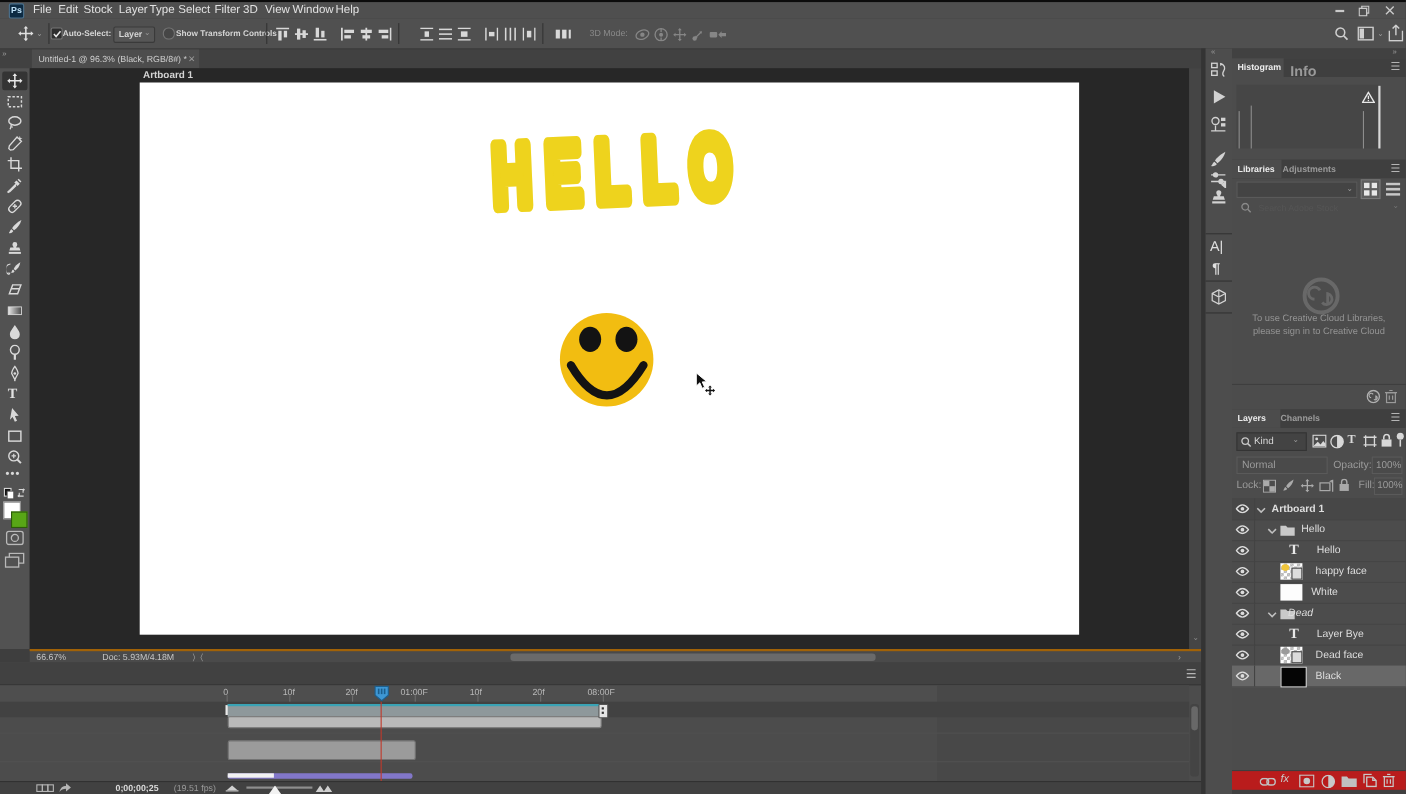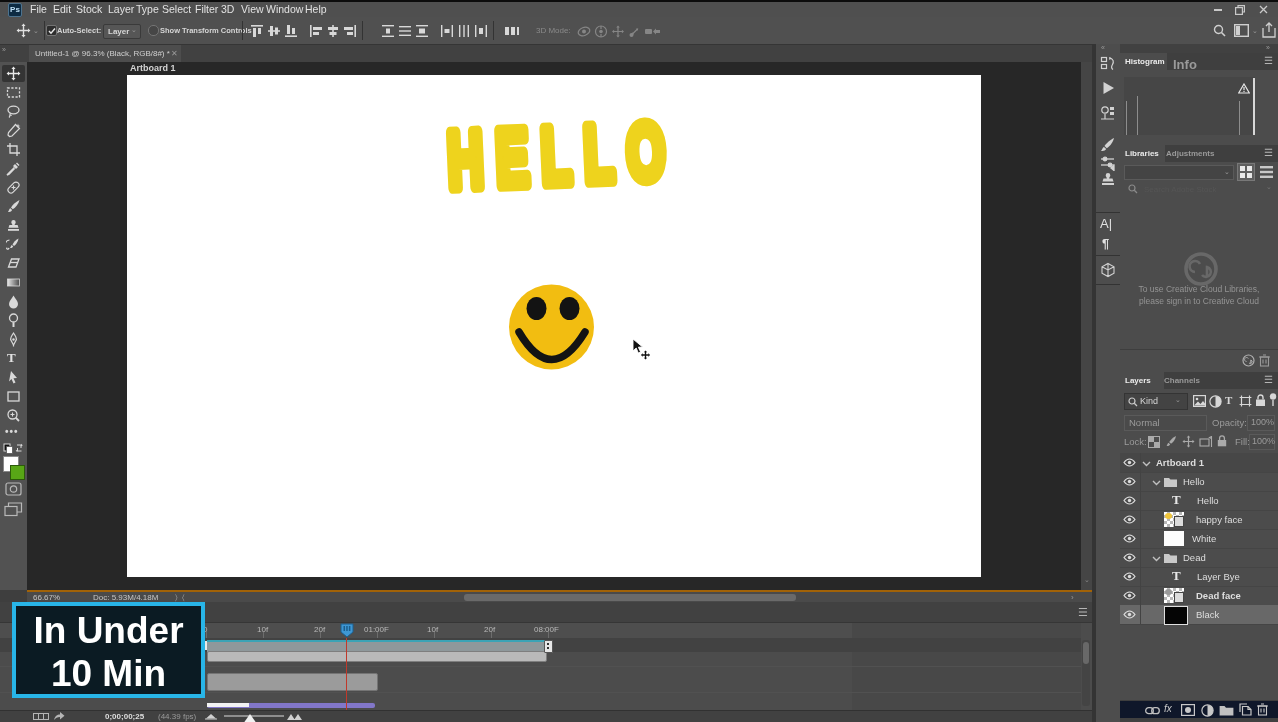--- a/index.html
+++ b/index.html
@@ -406,36 +406,33 @@
   </div>
 
   <div class="ab" style="left:0;top:108px;width:1092px;height:12px;background:#414141;border-top:1px solid #313131;"></div>
   <div class="ab" style="left:33px;top:111px;width:4px;height:5px;border:1px solid #b5b5b5;"></div>
   <div class="ab" style="left:38px;top:111px;width:4px;height:5px;border:1px solid #b5b5b5;"></div>
   <div class="ab" style="left:43px;top:111px;width:4px;height:5px;border:1px solid #b5b5b5;"></div>
   <svg class="ab" style="left:53px;top:109px;" width="12" height="10" viewBox="0 0 12 10">
       <path d="M1 9 C2 5 4 3.5 7 3.5 V1 L11.5 4.8 L7 8.5 V6 C4.5 6 2.5 7 1 9 Z" fill="#b5b5b5"></path>
     </svg>
   <div class="txt" style="left:105px;top:110px;color:#dedede;font-size:8px;font-weight:bold;">0;00;00;25</div>
-  <div class="txt" style="left:158px;top:110px;color:#9a9a9a;font-size:8px;">(44.39 fps)</div>
+  <div class="txt" style="left:158px;top:110px;color:#9a9a9a;font-size:8px;">(19.51 fps)</div>
   <svg class="ab" style="left:205px;top:111px;" width="12" height="7" viewBox="0 0 12 7">
       <path d="M1 5.5 L6 1 L11 5.5 Z" fill="#cfcfcf"></path>
       <rect x="0" y="5.5" width="12" height="1" fill="#cfcfcf"></rect>
     </svg>
   <div class="ab" style="left:224px;top:113px;width:60px;height:2px;background:#8e8e8e;"></div>
   <svg class="ab" style="left:243px;top:112px;" width="14" height="9" viewBox="0 0 14 9">
       <path d="M7 0 L13 8.5 L1 8.5 Z" fill="#f2f2f2"></path>
     </svg>
   <svg class="ab" style="left:286px;top:111px;" width="18" height="8" viewBox="0 0 18 8">
       <path d="M5 1 L9 7 L1 7 Z M12 1 L16 7 L8 7 Z" fill="#cfcfcf"></path>
     </svg>
 
-  <div class="ab" style="left:12px;top:0px;width:193px;height:96px;background:#0b1b23;border:4px solid #28b5e8;box-sizing:border-box;">
-    <div style="text-align:center;color:#ffffff;font-size:37px;font-weight:bold;line-height:43px;padding-top:3px;letter-spacing:0px;">In Under<br>10 Min</div>
-  </div>
 </div>
 
 <div class="ab" style="left:1092px;top:44px;width:4px;height:678px;background:#343434;"></div>
 
 <div class="ab" id="iconstrip" style="left:1096px;top:44px;width:24px;height:678px;background:#4d4d4d;">
   <div class="txt" style="left:5px;top:0px;color:#9a9a9a;font-size:7px;">«</div>
 
   <svg class="ab" style="left:4px;top:12px;" width="16" height="16" viewBox="0 0 16 16">
     <g fill="none" stroke="#d2d2d2" stroke-width="1.2">
       <rect x="1.5" y="1.5" width="5" height="4"></rect>
@@ -726,55 +723,55 @@
           <svg style="position:absolute;left:3px;top:5px;" width="13" height="9">
             <use href="#eye"></use>
           </svg>
         </div>
       <svg style="position:absolute;left:32px;top:7px;" width="9" height="7">
           <use href="#chevdown"></use>
         </svg>
       <svg style="position:absolute;left:43px;top:3px;" width="15" height="13" viewBox="0 0 15 13">
           <path d="M1 3 V12 H14 V4.5 H7.5 L6 3 Z" fill="#c9c9c9"></path>
         </svg>
-      <div class="lname" style="left:63px;">Dead</div>
+      <div class="lname" style="left:51px;font-style:italic;">Dead</div>
     </div>
     <div class="row" style="top:114px;">
       <div class="eyecell">
           <svg style="position:absolute;left:3px;top:5px;" width="13" height="9">
             <use href="#eye"></use>
           </svg>
         </div>
       <div class="tico" style="left:52px;">T</div>
       <div class="lname" style="left:77px;">Layer Bye</div>
     </div>
     <div class="row" style="top:133px;">
       <div class="eyecell">
           <svg style="position:absolute;left:3px;top:5px;" width="13" height="9">
             <use href="#eye"></use>
           </svg>
         </div>
       <div class="checker" style="position:absolute;left:44px;top:2px;width:20px;height:15px;">
         <div style="position:absolute;left:1px;top:1px;width:7px;height:6px;background:#9a9a9a;border-radius:50%;"></div>
         <div style="position:absolute;right:0px;bottom:0px;width:8px;height:9px;background:#dcdcdc;border:1px solid #444;"></div>
       </div>
-      <div class="lname" style="left:76px;font-weight:bold;">Dead face</div>
+      <div class="lname" style="left:76px;">Dead face</div>
     </div>
     <div class="row" style="top:152px;background:#686868;">
       <div class="eyecell">
           <svg style="position:absolute;left:3px;top:5px;" width="13" height="9">
             <use href="#eye"></use>
           </svg>
         </div>
       <div style="position:absolute;left:44px;top:1px;width:22px;height:17px;background:#050505;border:1px solid #e0e0e0;"></div>
       <div class="lname" style="left:76px;">Black</div>
     </div>
   </div>
 
-  <div class="ab" style="left:0;top:656px;width:158px;height:18px;background:#0f172a;border-top:1px solid #3e3e3e;">
+  <div class="ab" style="left:0;top:656px;width:158px;height:18px;background:#b91c1c;border-top:1px solid #3e3e3e;">
     <svg class="ab" style="left:25px;top:6px;" width="15" height="8" viewBox="0 0 15 8">
         <g fill="none" stroke="#c0c0c0" stroke-width="1.3">
           <rect x="0.7" y="0.7" width="7.6" height="6" rx="3"></rect>
           <rect x="6.7" y="0.7" width="7.6" height="6" rx="3"></rect>
         </g>
       </svg>
     <div class="txt" style="left:44px;top:2px;color:#c8c8c8;font-size:10px;font-style:italic;">fx</div>
     <svg class="ab" style="left:61px;top:3px;" width="14" height="12" viewBox="0 0 14 12">
         <rect x="0.6" y="0.6" width="12.8" height="10.8" fill="none" stroke="#c8c8c8" stroke-width="1.2"></rect>
         <circle cx="7" cy="6" r="3" fill="#c8c8c8"></circle>

